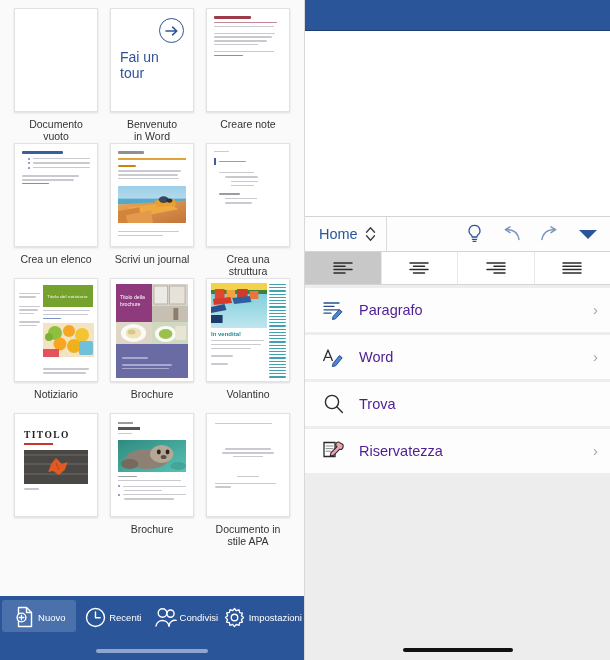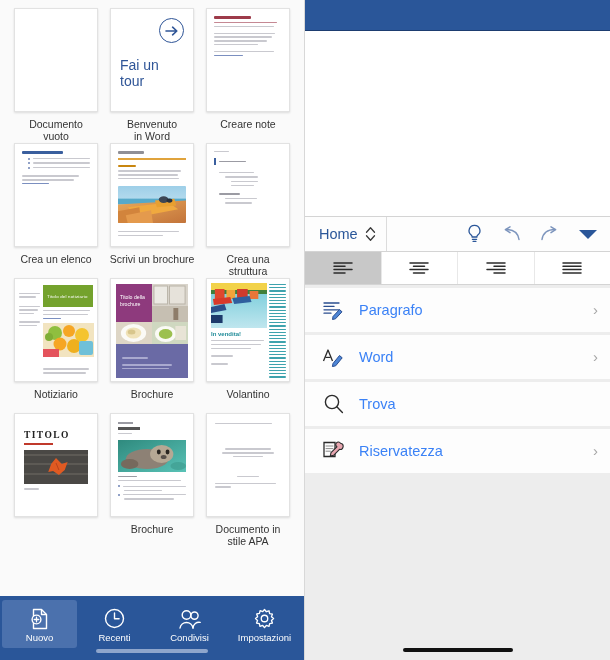--- a/index.html
+++ b/index.html
@@ -62,21 +62,21 @@
     font-size: 10.5px; color: #333; text-align: center;
     line-height: 12px; width: 92px;
   }
 
   
   .ln { height:1.4px; background:#c9c9cf; border-radius:1px; margin-bottom:2.4px; }
   .ln.dark { background:#9b9ba3; }
   .pad { padding: 7px 7px; }
 
   
-  .tour { background:#fff; display:flex; flex-direction:column; justify-content:flex-end; padding:0 9px 22px 9px; position:relative; }
+  .tour { background:#fff; display:flex; flex-direction:column; justify-content:flex-end; padding:0 9px 30px 9px; position:relative; }
   .tour-txt { color:#2f5597; font-size:14px; line-height:16px; font-weight:400; }
   .tour-arrow { position:absolute; top:9px; right:9px; width:25px; height:25px; border:1.6px solid #2f5597; border-radius:50%; display:flex; align-items:center; justify-content:center; }
   .tour-arrow svg{display:block}
 
   
   .head-red { height:2.6px; width:55%; background:#9d3b4a; margin-bottom:3.5px; border-radius:1px;}
   .ln.red { background:#c58893; }
   .ln.blue { background:#7b8fc0; }
 
   
@@ -127,24 +127,24 @@
   .apa-center .ln{margin-left:auto;margin-right:auto;}
 
   
   .tabbar {
     flex: 0 0 64px; height: 64px;
     background: #2a5699;
     display: flex; align-items: stretch;
     padding: 4px 2px 0 2px;
   }
   .tab {
-    flex: 1; display: flex; flex-direction: column;
+    flex: 1; display: flex; flex-direction: row;
     align-items: center; justify-content: center;
     gap: 2px; color: #ffffff; border-radius: 3px; padding-top: 2px;
-    height: 48px;
+    height: 32px;
   }
   .tab.selected { background: #4b71ad; }
   .tab-label { font-size: 9.5px; color:#fff; }
   .tab-ic { width: 24px; height: 23px; display:flex;align-items:center;justify-content:center;}
   .tab-ic svg{display:block}
   .home-ind { position:absolute; left:50%; transform:translateX(-50%); bottom:7px; width:112px; height:4.5px; border-radius:3px; background:#8fa6cc; }
 
   
   .right-pane { width: 305px; height: 660px; background:#fff; position:relative; display:flex; flex-direction:column; }
   .r-topbar { height: 31px; flex:0 0 31px; background:#2a5699; border-bottom:1px solid #1d3d70; }
@@ -163,21 +163,21 @@
   .ribbon-actions .ic.dim { color:#7d95bd; }
   .align-row { flex:0 0 33px; height:33px; display:flex; border-bottom:1px solid #d4d4d4; background:#fff;}
   .align-btn { flex:1; display:flex; align-items:center; justify-content:center; border-right:1px solid #e8e8e8;}
   .align-btn.selected { background:#c8c8c8; }
   .menu-list { flex:1 1 auto; background:#ededed; padding-top:3px; }
   .menu-item {
     height: 44px; background:#fdfdfd; display:flex; align-items:center;
     padding: 0 12px 0 16px; gap: 14px; margin-bottom:3px;
   }
   .menu-ic { width:24px; height:24px; display:flex; align-items:center; justify-content:center; flex:0 0 24px;}
-  .menu-label { font-size:14.5px; color:#3b82f6; flex:1; }
+  .menu-label { font-size:14.5px; color:#4c1d95; flex:1; }
   .chev { color:#a6a6a6; font-size:15px; }
   .r-home-ind { position:absolute; left:50%; transform:translateX(-50%); bottom:8px; width:110px; height:4.5px; border-radius:3px; background:#111; }
 </style>
 </head>
 <body>
 
 <div class="screen">
 
   <div class="left-pane">
 
@@ -274,21 +274,21 @@
               <path d="M38 15 L58 13 L60 20 L40 22Z" fill="#e8a030"></path>
               <ellipse cx="47" cy="14" rx="5" ry="3.5" fill="#3d4654"></ellipse>
               <ellipse cx="53" cy="15" rx="3" ry="2.2" fill="#28303c"></ellipse>
               <path d="M0 26 L22 22 L24 38 L0 38Z" fill="#d2843c"></path>
               <path d="M8 30 L34 25 L36 38 L10 38Z" fill="#e49a4d"></path>
             </svg>
             <div class="ln" style="width:90%"></div>
             <div class="ln" style="width:66%"></div>
           </div>
         </div>
-        <div class="tile-label">Scrivi un brochure</div>
+        <div class="tile-label">Scrivi un journal</div>
       </div>
 
       <div class="tile">
         <div class="thumb">
           <div class="pad">
             <div class="ln" style="width:22%"></div>
             <div style="height:3px"></div>
             <div class="st-row">
                 <span class="st-bar" style="height:7px"></span>
                 <span class="ln dark" style="width:40%;margin:0"></span>

